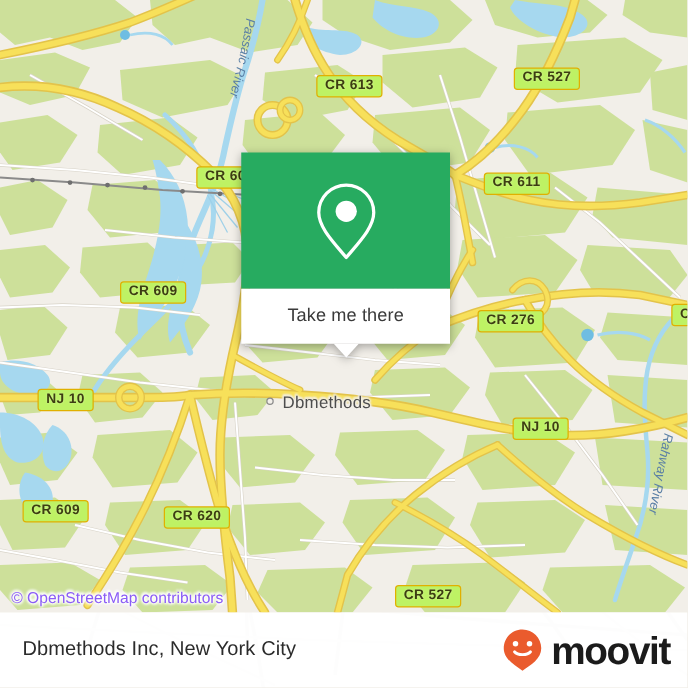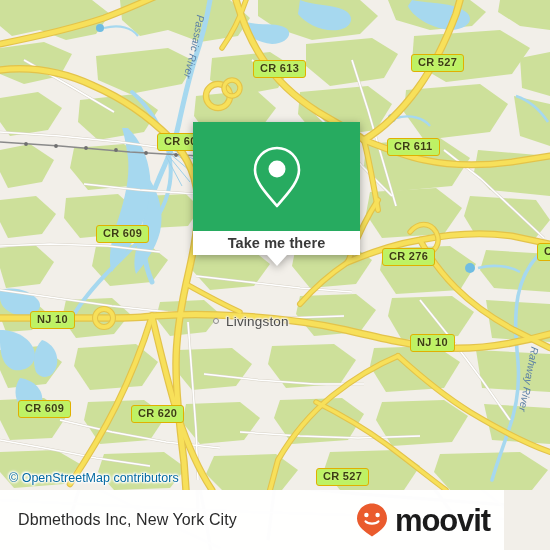--- a/index.html
+++ b/index.html
@@ -78,27 +78,26 @@
     filter: drop-shadow(0 2px 4px rgba(0,0,0,.33));
   }
   #popup-head {
     height: 109px;
     background: #27ab60;
     display: flex;
     align-items: center;
     justify-content: center;
   }
   #popup-body {
-    height: 24px;
+    height: 44px;
     background: #ffffff;
     display: flex;
     align-items: center;
     justify-content: center;
     position: relative;
-    font-weight: bold;
   }
   #popup-label {
     color: #3a3a3a;
     font-size: 14.5px;
     letter-spacing: .1px;
   }
   #popup-tail {
     position: absolute;
     left: 50%;
     top: 100%;
@@ -107,34 +106,34 @@
     border-left: 10px solid transparent;
     border-right: 10px solid transparent;
     border-top: 11px solid #ffffff;
   }
 
   
   #attribution {
     position: absolute;
     left: 9px; top: 471px;
     font-size: 12.5px;
-    color: #0369a1;
+    color: #8b5cf6;
     white-space: nowrap;
     text-shadow:
       1px 0 2px #fff, -1px 0 2px #fff,
       0 1px 2px #fff, 0 -1px 2px #fff,
       1px 1px 2px #fff, -1px -1px 2px #fff,
       0 0 4px #fff;
   }
 
   
   #footer {
     position: absolute;
     left: 0; top: 490px;
-    width: 504px; height: 60px;
+    width: 550px; height: 60px;
     overflow: hidden;
     background: #ffffff;
   }
   #footer-mapwash {
     position: absolute;
     left: 0; top: -490px;
     width: 550px; height: 550px;
     opacity: .055;
     filter: grayscale(.45);
   }
@@ -405,21 +404,21 @@
 
       <text class="water-text">
         <textPath href="#passaicPath" startOffset="8%">Passaic River</textPath>
       </text>
       <text class="water-text">
         <textPath href="#rahwayPath" startOffset="6%">Rahway River</textPath>
       </text>
     </svg>
 
     <div class="place-dot" style="left:213px; top:318px;"></div>
-    <div class="place-label" style="left:226px; top:314px;">Livingston</div>
+    <div class="place-label" style="left:226px; top:314px;">Dbmethods</div>
 
     <div class="shield" style="left:253px; top:60px;">CR 613</div>
     <div class="shield" style="left:411px; top:54px;">CR 527</div>
     <div class="shield" style="left:387px; top:126px;margin-top:12px;">CR 611</div>
     <div class="shield" style="left:157px; top:133px;">CR 60</div>
     <div class="shield" style="left:96px;  top:225px;">CR 609</div>
     <div class="shield" style="left:382px; top:248px;">CR 276</div>
     <div class="shield" style="left:537px; top:243px;">C</div>
     <div class="shield" style="left:30px;  top:311px;">NJ 10</div>
     <div class="shield" style="left:410px; top:334px;">NJ 10</div>

